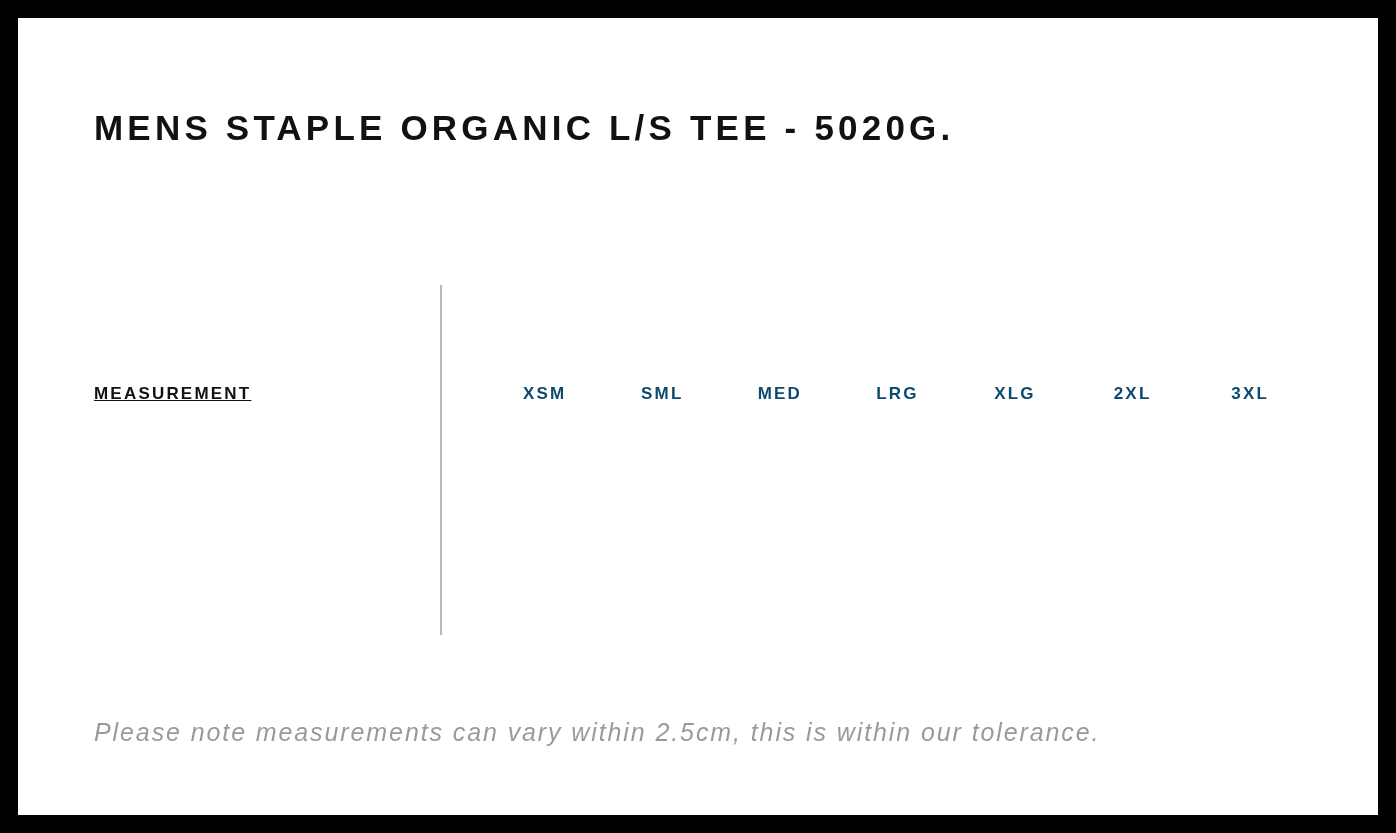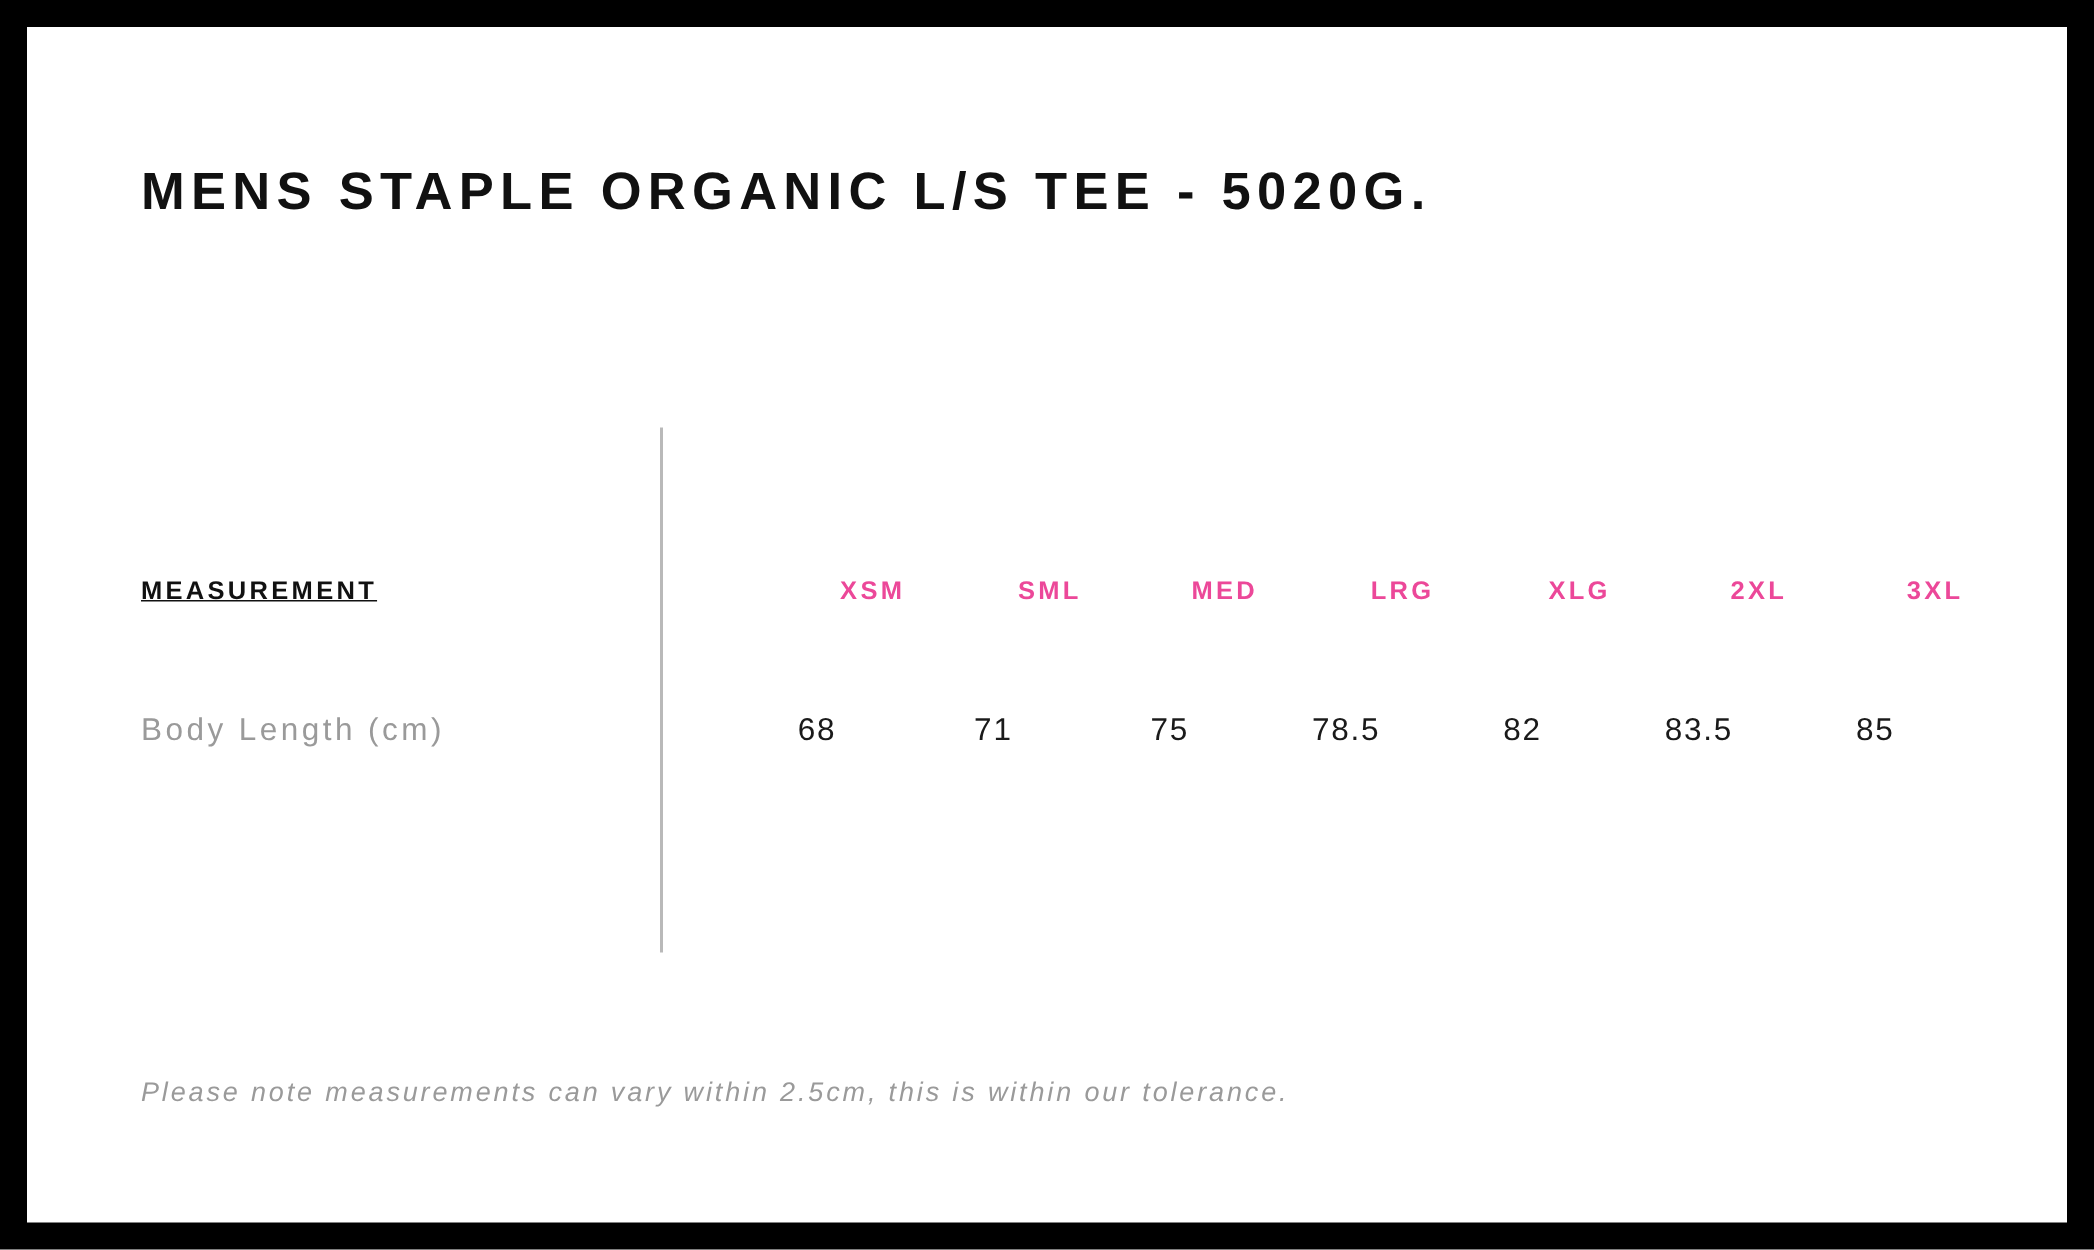--- a/index.html
+++ b/index.html
@@ -59,25 +59,25 @@
     text-align: left;
     font-size: 17px;
     font-weight: bold;
     letter-spacing: 2.2px;
     color: #111111;
     height: 92px;
     vertical-align: middle;
     text-decoration: underline;
   }
   .hdr-size {
-    text-align: right;
+    text-align: center;
     font-size: 17px;
     font-weight: bold;
     letter-spacing: 2.2px;
-    color: #ec4899;
+    color: #0c4a6e;
     height: 92px;
     vertical-align: middle;
   }
   .row-label {
     text-align: left;
     font-size: 21px;
     letter-spacing: 2.3px;
     color: #9a9a9a;
     height: 94px;
     vertical-align: middle;
@@ -88,21 +88,21 @@
     font-size: 21px;
     letter-spacing: 1.2px;
     color: #1a1a1a;
     height: 94px;
     vertical-align: middle;
   }
   .footnote {
     position: absolute;
     left: 76px;
     top: 700px;
-    font-size: 18px;
+    font-size: 25px;
     font-style: italic;
     letter-spacing: 1.9px;
     color: #9a9a9a;
     white-space: nowrap;
   }
 </style>
 </head>
 <body>
 
 <div class="page">
@@ -128,28 +128,18 @@
         <th class="hdr-size">XSM</th>
         <th class="hdr-size">SML</th>
         <th class="hdr-size">MED</th>
         <th class="hdr-size">LRG</th>
         <th class="hdr-size">XLG</th>
         <th class="hdr-size">2XL</th>
         <th class="hdr-size">3XL</th>
       </tr>
     </thead>
     <tbody>
-      <tr>
-        <td class="row-label">Body Length (cm)</td>
-        <td class="cell-val">68</td>
-        <td class="cell-val">71</td>
-        <td class="cell-val">75</td>
-        <td class="cell-val">78.5</td>
-        <td class="cell-val">82</td>
-        <td class="cell-val">83.5</td>
-        <td class="cell-val">85</td>
-      </tr>
     </tbody>
   </table>
 
   <div class="footnote">Please note measurements can vary within 2.5cm, this is within our tolerance.</div>
 
 </div>
 
 </body></html>

